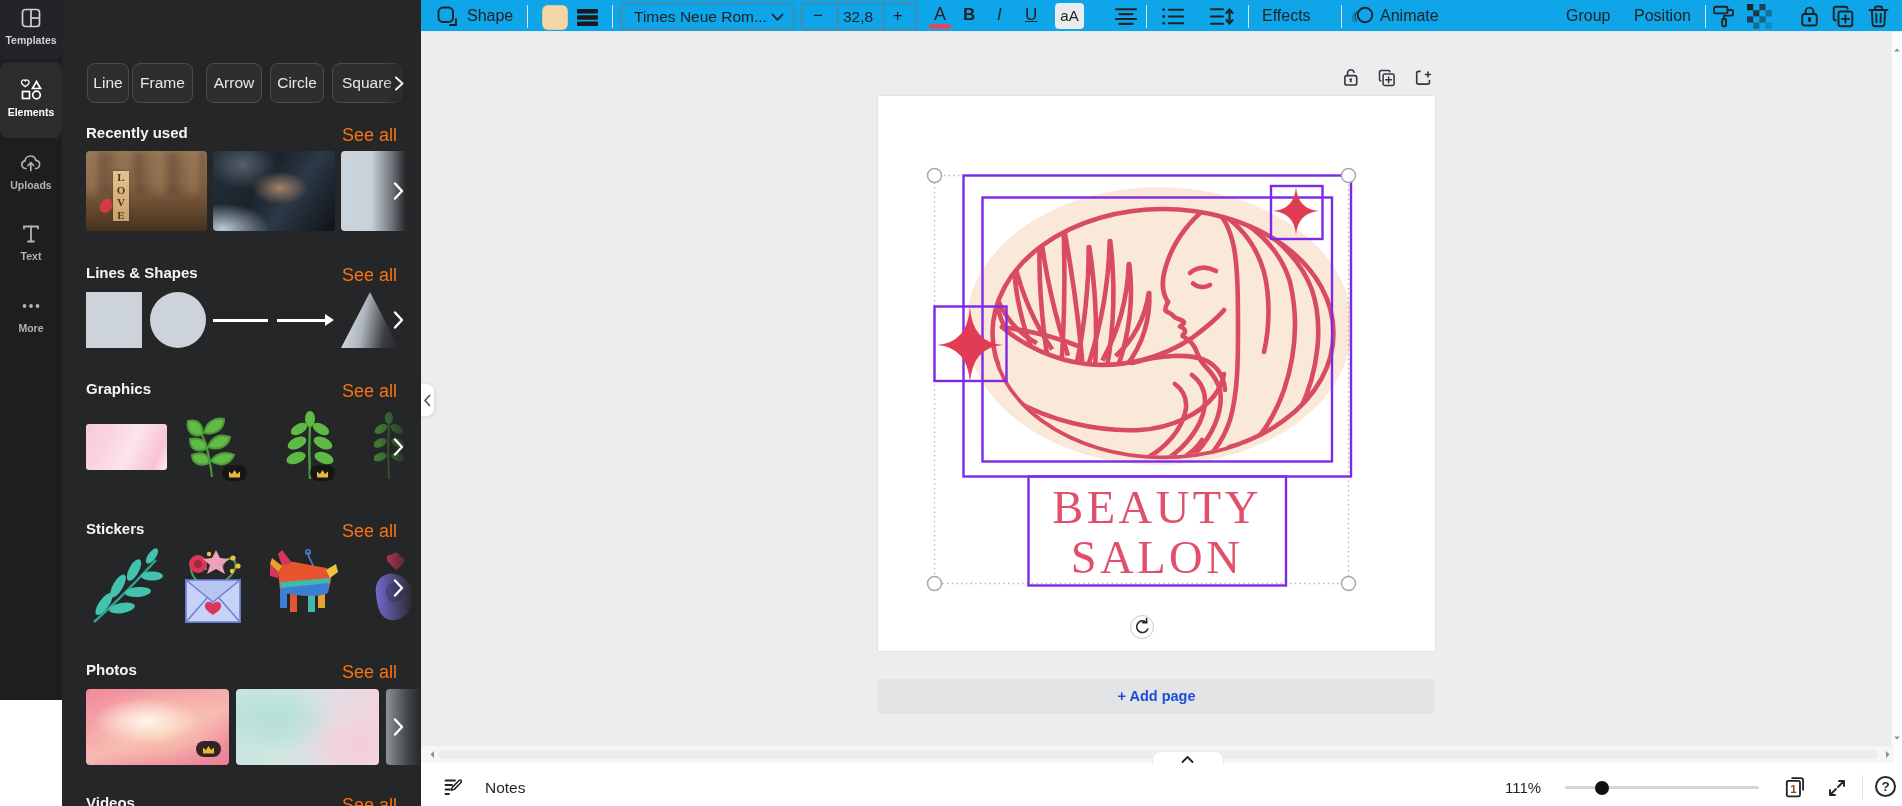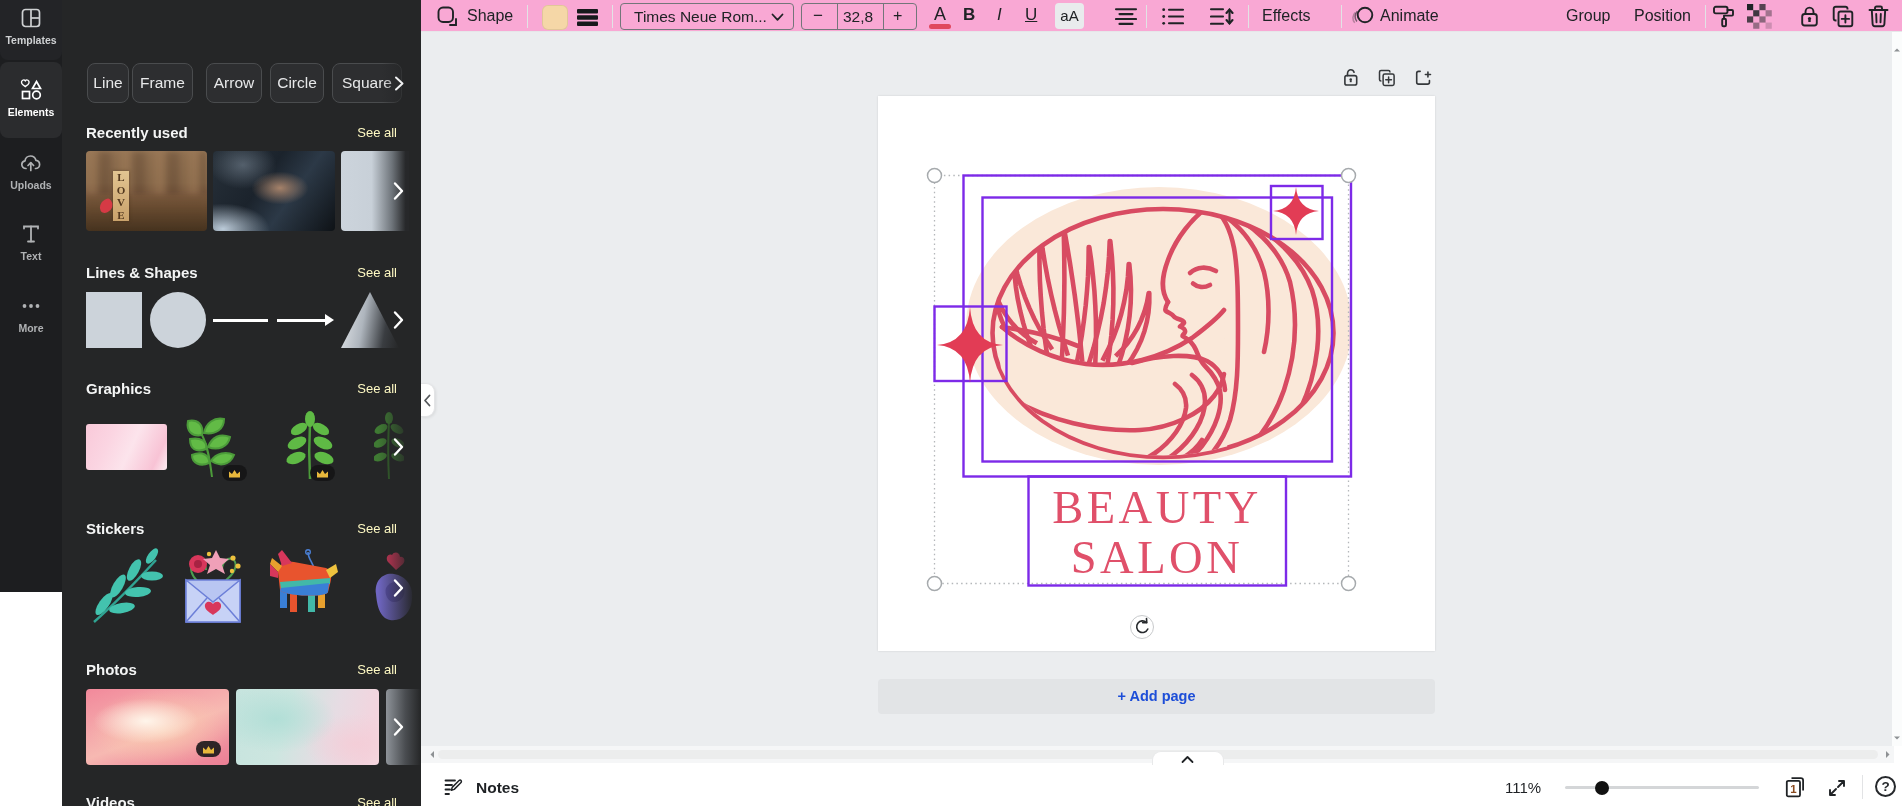--- a/index.html
+++ b/index.html
@@ -1,38 +1,38 @@
 <!DOCTYPE html>
 <html><head>
 <meta charset="utf-8">
 <style>
 * { margin:0; padding:0; box-sizing:border-box; }
 html,body { width:1902px; height:806px; overflow:hidden; background:#fff;
   font-family:"Liberation Sans", sans-serif; }
 .abs { position:absolute; }
 
-#rail { position:absolute; left:0; top:0; width:62px; height:592px; background:#1d1e20; z-index:30; }
+#rail { position:absolute; left:0; top:0; width:62px; height:700px; background:#1d1e20; z-index:30; }
 .railitem { position:absolute; left:0; width:62px; text-align:center; color:#b0b2b4; }
 .railitem .ric { display:block; margin:0 auto 4px auto; width:24px; height:24px; }
 .railitem .rlb { font-size:10.5px; letter-spacing:0; display:block; }
 #rail-el-bg { position:absolute; left:0; top:62px; width:62px; height:76px; background:#2b2c2e; border-radius:8px; }
 
 #panel { position:absolute; left:62px; top:0; width:359px; height:806px; background:#252627; z-index:20; overflow:hidden; }
 #searchbar { position:absolute; left:24px; top:9px; width:311px; height:38px; background:#fff; border-radius:9px; }
 #searchbar .ph { position:absolute; left:47px; top:10px; font-size:15.5px; color:#68727e; }
 #chips { position:absolute; left:24px; top:63px; width:335px; height:40px; }
 .chip { position:absolute; top:0; height:40px; border:1px solid #4a4c4e; background:#2d2e30; border-radius:8px; color:#e7e8e9; font-size:15.5px; line-height:38px; text-align:center; }
 .sechead { position:absolute; left:24px; width:311px; height:16px; }
 .sechead .t { font-size:15px; font-weight:bold; color:#f4f5f5;margin-top:32px; }
-.sechead .sa { position:absolute; right:0; top:1px; font-size:13px; color:#fef9c3; }
+.sechead .sa { position:absolute; right:0; top:1px; font-size:18px; color:#f97316; }
 .thumb { position:absolute; border-radius:4px; overflow:hidden; }
 .rowchev { position:absolute; width:20px; height:20px; }
 .crown { position:absolute; width:25px; height:16px; background:rgba(20,20,22,.88); border-radius:8px; text-align:center; }
 
-#toolbar { position:absolute; left:421px; top:0; width:1481px; height:32px; background:#f9a8d4; z-index:10; border-bottom:1px solid #e6e7e9; }
+#toolbar { position:absolute; left:421px; top:0; width:1481px; height:32px; background:#0ea5e9; z-index:10; border-bottom:1px solid #e6e7e9; }
 .tbtxt { position:absolute; font-size:16px; color:#202326; top:7px; }
 .tbdiv { position:absolute; top:5px; width:1px; height:23px; background:#e2e3e5; }
 
 #canvasarea { position:absolute; left:421px; top:32px; width:1471px; height:714px; background:#ebedef; z-index:5; }
 #page { position:absolute; left:457px; top:64px; width:557px; height:555px; background:#fff; box-shadow:0 0 2px rgba(0,0,0,.12); }
 #addpage { position:absolute; left:457px; top:647px; width:557px; height:35px; background:#e2e4e6; border-radius:4px; text-align:center; font-size:14.5px; font-weight:bold; color:#1d4ed8; line-height:35px; }
 
 #vscroll { position:absolute; left:1892px; top:32px; width:10px; height:714px; background:#fbfcfc; z-index:12; }
 #hscroll { position:absolute; left:421px; top:746px; width:1473px; height:17px; background:#f5f6f7; z-index:12; }
 
@@ -462,21 +462,21 @@
   <svg class="abs" style="left:1462px;top:4px" width="9" height="9" viewBox="0 0 9 9">
       <path d="M3 1 L6.5 4.5 L3 8 Z" fill="#8e9194"></path>
     </svg>
   <div class="abs" style="left:17px;top:4px;width:1440px;height:9px;background:#eceded;border-radius:5px;"></div>
 </div>
 <div id="bottombar">
   <svg class="abs" style="left:23px;top:15px" width="20" height="20" viewBox="0 0 20 20" fill="none" stroke="#202326" stroke-width="1.8" stroke-linecap="round">
       <path d="M1.5 2.5 L11 2.5 M1.5 7 L8 7 M1.5 11.5 L6 11.5 M1.5 16 L5 16"></path>
       <path d="M16.8 2.2 C17.6 3 17.6 4 16.8 4.8 L10.2 11.4 L7.4 12.2 L8.2 9.4 L14.8 2.8 C15.6 2 16.2 2 16.8 2.2 Z" stroke-width="1.5" stroke-linejoin="round"></path>
     </svg>
-  <span class="abs" style="left:55px;top:16px;font-size:15.5px;font-weight:bold;color:#1e2124;">Notes</span>
+  <span class="abs" style="left:64px;top:16px;font-size:15.5px;font-weight:normal;color:#1e2124;">Notes</span>
   <span class="abs" style="left:1084px;top:16px;font-size:15px;color:#1e2124;">111%</span>
   <div class="abs" style="left:1144px;top:23px;width:194px;height:3px;background:#d4d6d8;border-radius:2px;"></div>
   <div class="abs" style="left:1174px;top:18px;width:14px;height:14px;background:#111;border-radius:50%;"></div>
   <svg class="abs" style="left:1363px;top:13px" width="23" height="23" viewBox="0 0 23 23" fill="none" stroke="#202326" stroke-width="1.8">
       <path d="M7.5 2.2 L16.8 2.2 C18.2 2.2 19.1 3.1 19.1 4.5 L19.1 14.5"></path>
       <rect x="2.8" y="4.8" width="13.2" height="15.6" rx="1.5"></rect>
       <text x="9.4" y="17" text-anchor="middle" font-size="11.5" font-weight="bold" fill="#8a4a1f" stroke="none" font-family="Liberation Sans, sans-serif">1</text>
     </svg>
   <svg class="abs" style="left:1406px;top:15px" width="20" height="20" viewBox="0 0 20 20" fill="none" stroke="#202326" stroke-width="1.9" stroke-linecap="round" stroke-linejoin="round">
       <path d="M12 3 L17 3 L17 8 M17 3 L11 9"></path>

